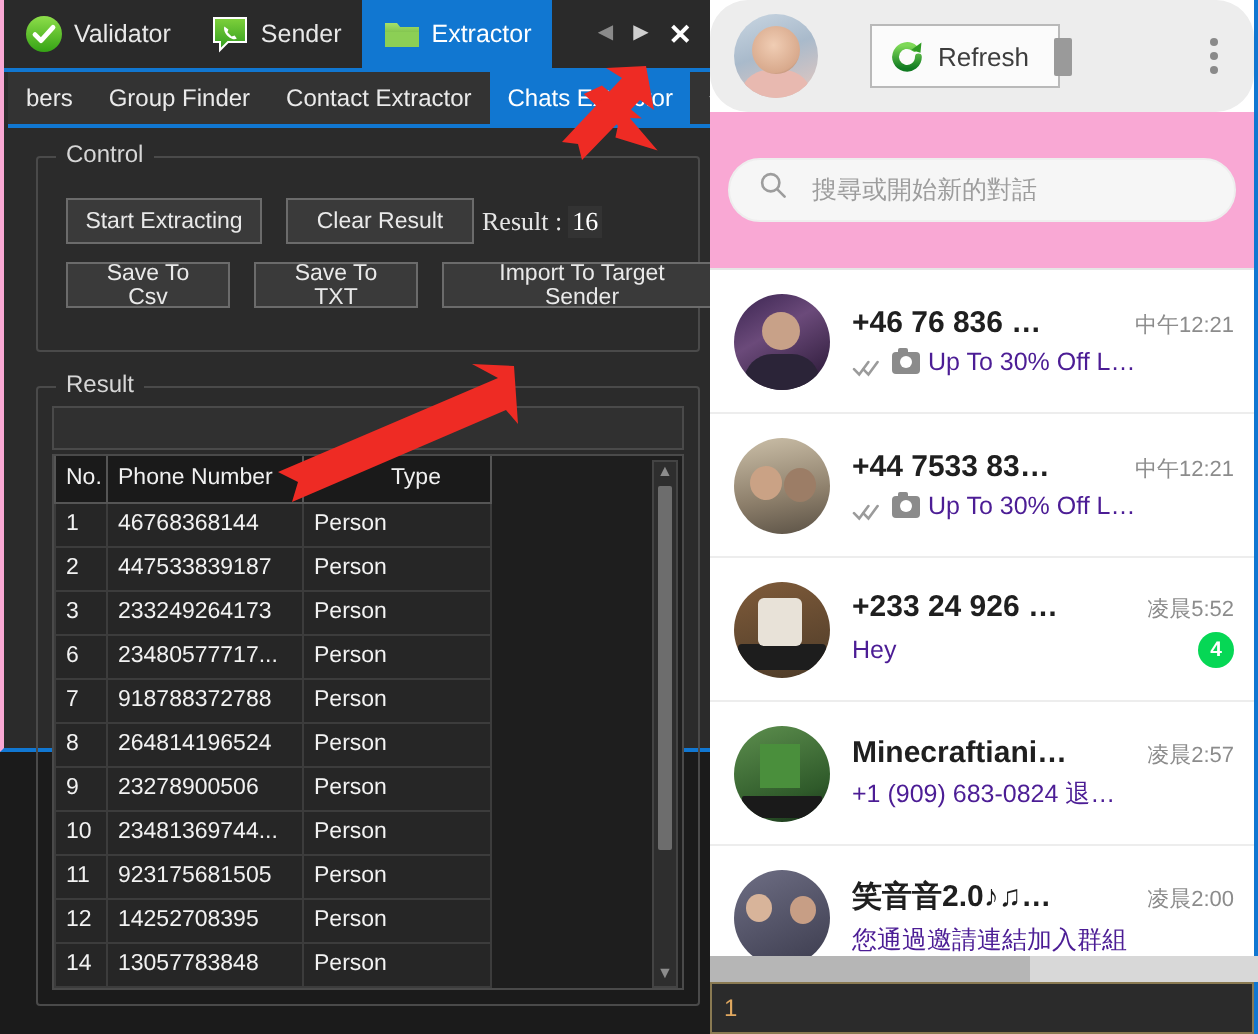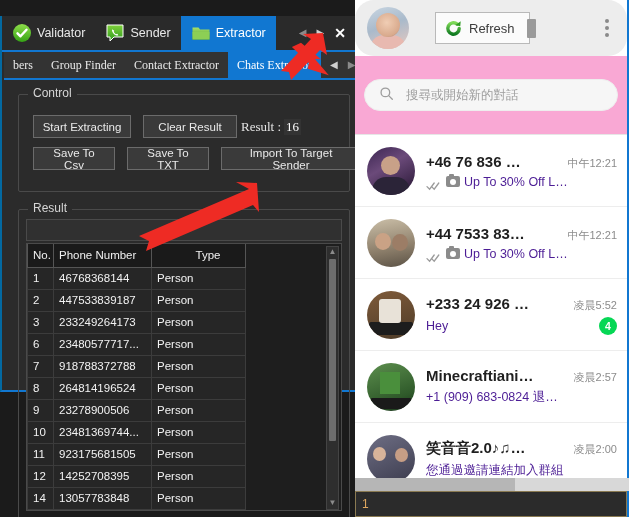--- a/index.html
+++ b/index.html
@@ -6,23 +6,22 @@
   html, body {
     width: 629px; height: 517px;
     font-family: "Liberation Sans", sans-serif;
     overflow: hidden; background: #1b1b1b;
   }
   #app { position: relative; width: 629px; height: 517px; display: flex; }
 
   
   #left {
     width: 355px; height: 376px; position: relative;
-    background: #2b2b2b; border-left: 2px solid #0369a1;
+    background: #2b2b2b; border-left: 2px solid #f9a8d4;
     border-bottom: 2px solid #1177d1;
-    margin-top: 16px;
   }
 
   
   .tabbar-outer {
     height: 36px; background: #2a2a2a; display: flex; align-items: stretch;
     border-bottom: 2px solid #1177d1; position: relative;
   }
   .tab-o {
     display: flex; align-items: center; gap: 5px; padding: 0 10px;
     color: #e8e8e8; font-size: 12.5px; cursor: default; white-space: nowrap;
@@ -35,21 +34,21 @@
   .tab-nav span { font-size: 10px; line-height: 1; cursor: pointer; }
   .tab-nav .xb { font-size: 14px; color: #ffffff; font-weight: bold; }
   .tab-nav .dim { color: #8a8a8a; }
 
   
   .ico { width: 20px; height: 20px; flex: 0 0 20px; position: relative; display:block; }
 
   
   .tabbar-inner {
     height: 28px; background: #333333; display: flex; align-items: stretch;
-    border-bottom: 2px solid #1177d1; margin-left: 2px; font-family: Liberation Serif, serif;
+    border-bottom: 2px solid #1177d1; margin-left: 2px;
   }
   .tab-i {
     display: flex; align-items: center; padding: 0 9px;
     color: #eaeaea; font-size: 12px; white-space: nowrap; cursor: default;
   }
   .tab-i.active { background: #1177d1; color: #fff; }
 
   
   .group {
     position: absolute; border: 1px solid #4a4a4a; border-radius: 2px;

